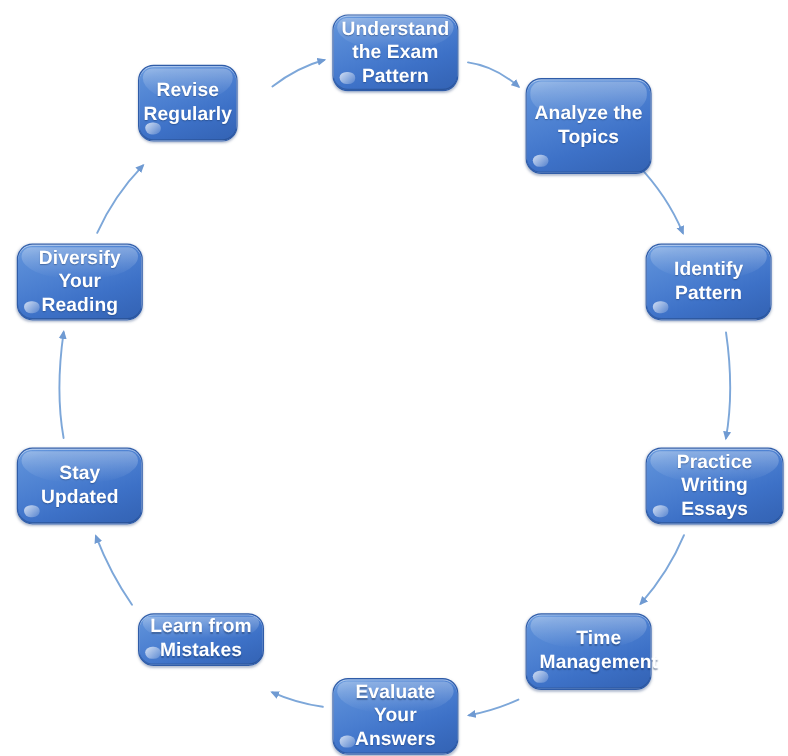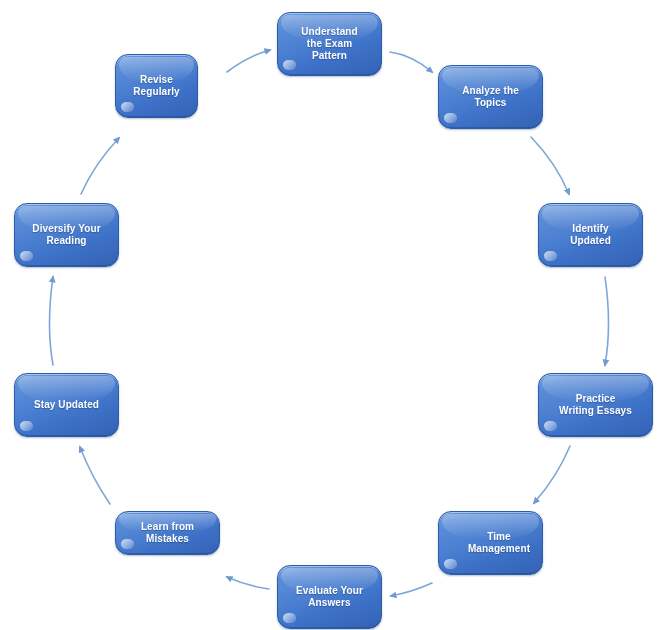--- a/index.html
+++ b/index.html
@@ -42,21 +42,21 @@
         #3d71c7 66%,
         #3768bb 86%,
         #3363b4 100%);
     border: 1px solid #2f5ca8;
     box-shadow:
       0 1px 2px rgba(40, 70, 120, 0.35),
       inset 0 1px 0 rgba(255, 255, 255, 0.45),
       inset 0 -1px 0 rgba(20, 45, 90, 0.30);
     color: #ffffff;
     font-weight: bold;
-    font-size: 10px;
+    font-size: 16px;
     line-height: 1.22;
     letter-spacing: 0.1px;
     text-shadow: 0 1px 1px rgba(25, 50, 95, 0.45);
     z-index: 2;
   }
   
   .node::before {
     content: "";
     position: absolute;
     left: 3px;
@@ -113,27 +113,27 @@
         <path d="M 227 72 Q 248 56 270 50" fill="none" stroke="#7da7d9" stroke-width="1.6" stroke-linecap="round" marker-end="url(#arrowhead)"></path>
       </g>
   </svg>
 
   <div id="nodes">
       <div class="node" style="left: 277px; top: 12px; width: 105px; height: 64px;">
         <span class="node-label">Understand
 the Exam
 Pattern</span>
       </div>
-      <div class="node" style="left: 438px; top: 65px; width: 105px; height: 64px;">
+      <div class="node" style="left: 438px; top: 65px; width: 105px; height: 80px;">
         <span class="node-label">Analyze the
 Topics</span>
       </div>
       <div class="node" style="left: 538px; top: 203px; width: 105px; height: 64px;">
         <span class="node-label">Identify
-Updated</span>
+Pattern</span>
       </div>
       <div class="node" style="left: 538px; top: 373px; width: 115px; height: 64px;">
         <span class="node-label">Practice
 Writing Essays</span>
       </div>
       <div class="node" style="left: 438px; top: 511px; width: 105px; height: 64px; padding-left: 17px;">
         <span class="node-label">Time
 Management</span>
       </div>
       <div class="node" style="left: 277px; top: 565px; width: 105px; height: 64px;">

